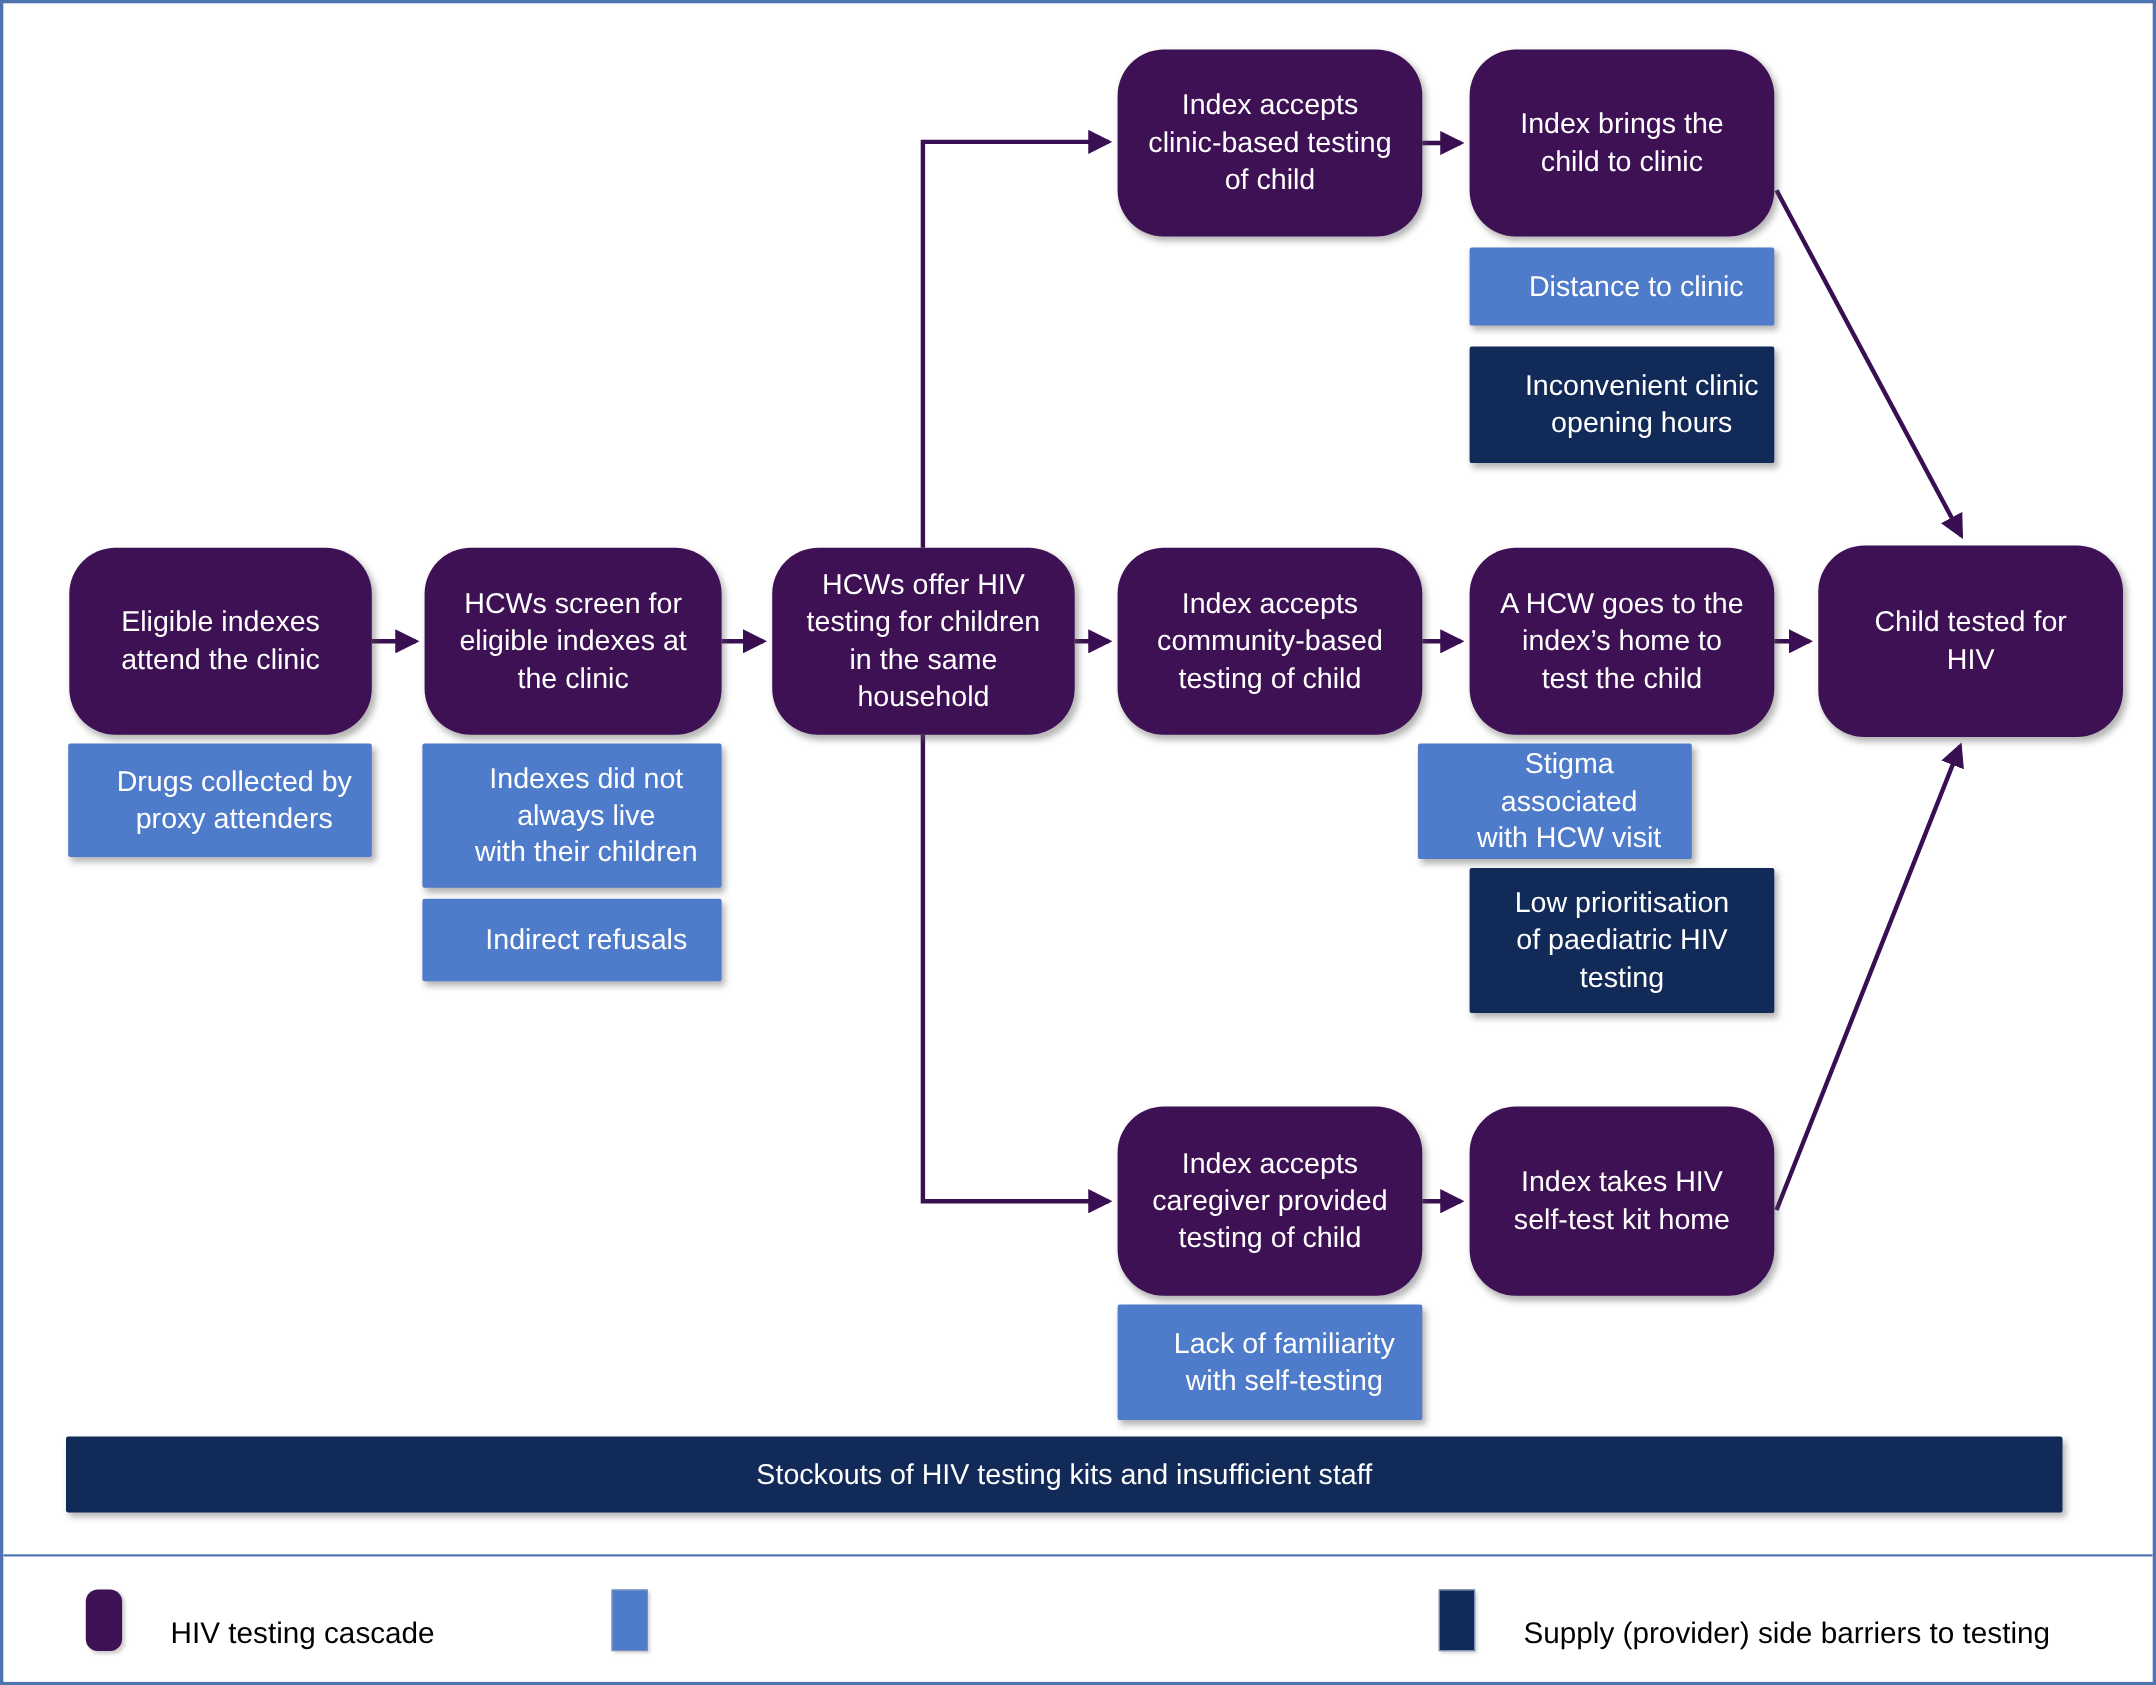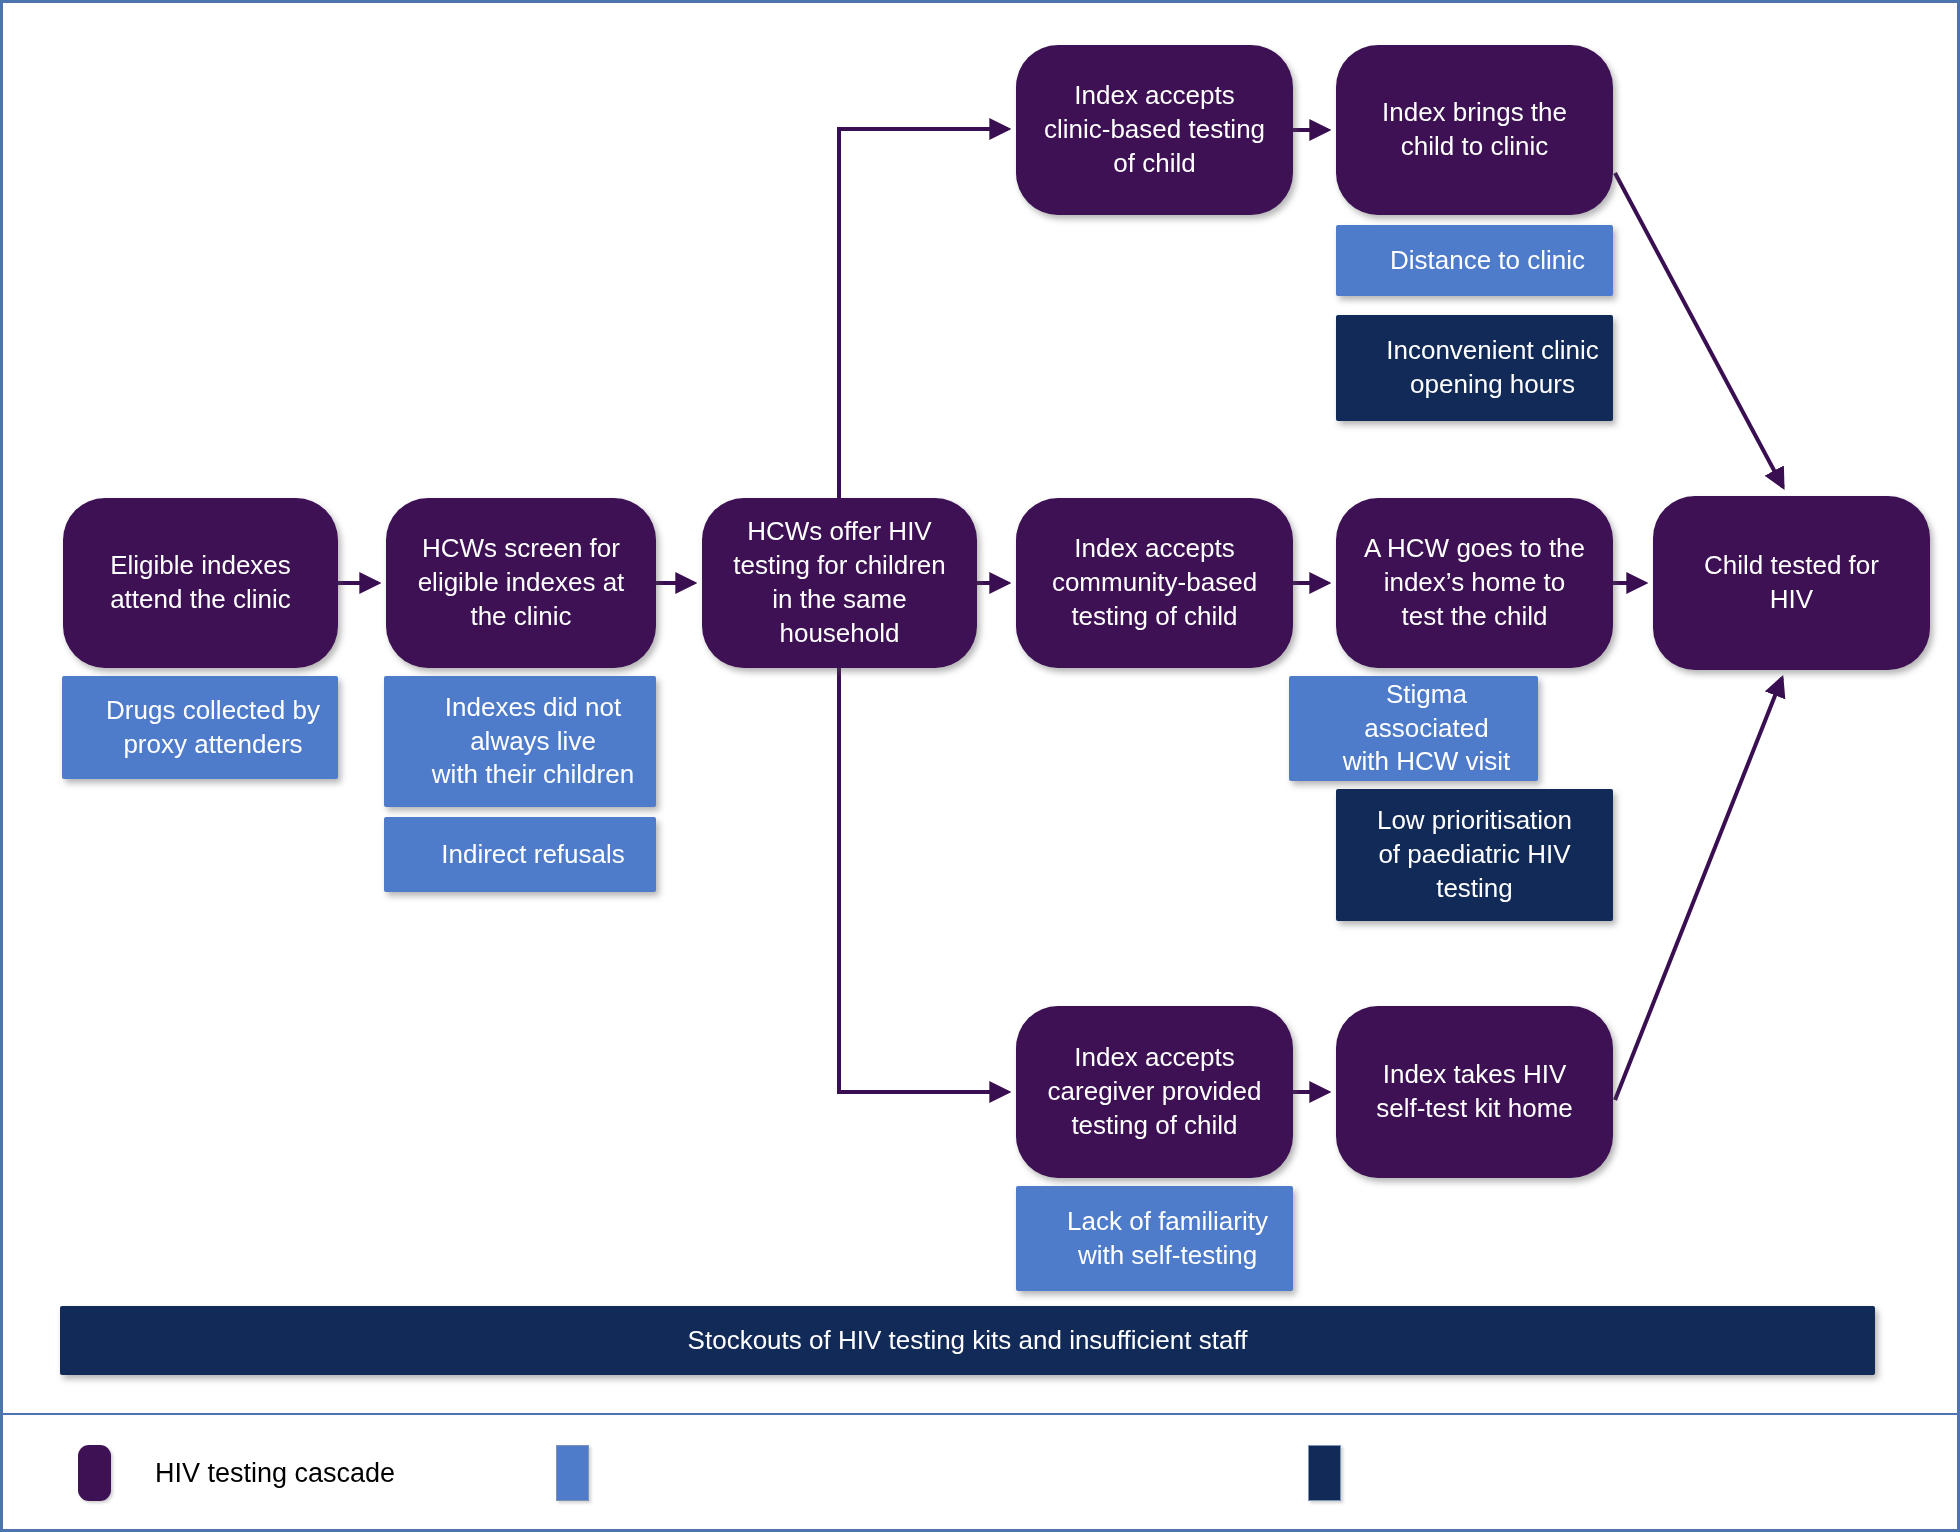--- a/index.html
+++ b/index.html
@@ -37,21 +37,21 @@
   .node.supply{background:var(--supply,#122a57);border-radius:2px;}
   #divider{
     position:absolute;left:0;width:100%;height:2px;
     background:var(--frame,#4d74ae);
   }
   #legend{
     position:absolute;left:0;width:100%;height:0;
   }
   .legend-item{
     position:absolute;
-    display:flex;align-items:center;
+    display:flex;align-items:flex-end;
     height:56px;
   }
   .legend-swatch{
     width:33px;height:56px;
     box-sizing:border-box;
     margin-right:44px;
     box-shadow:2px 2px 3px rgba(120,120,120,0.35);
   }
   .legend-swatch.cascade{background:var(--cascade,#3d1153);border-radius:11px;}
   .legend-swatch.demand{background:var(--demand,#4e7bca);border:1px solid #7e93b8;}
@@ -173,15 +173,16 @@
   <div id="legend" style="top: 1442px;">
       <div class="legend-item" style="left: 75px;">
         <div class="legend-swatch cascade"></div>
         <div class="legend-label">HIV testing cascade</div>
       </div>
       <div class="legend-item" style="left: 553px;">
         <div class="legend-swatch demand"></div>
       </div>
       <div class="legend-item" style="left: 1305px;">
         <div class="legend-swatch supply"></div>
+        <div class="legend-label">Supply (provider) side barriers to testing</div>
       </div>
     </div>
 </div>
 
 </body></html>

